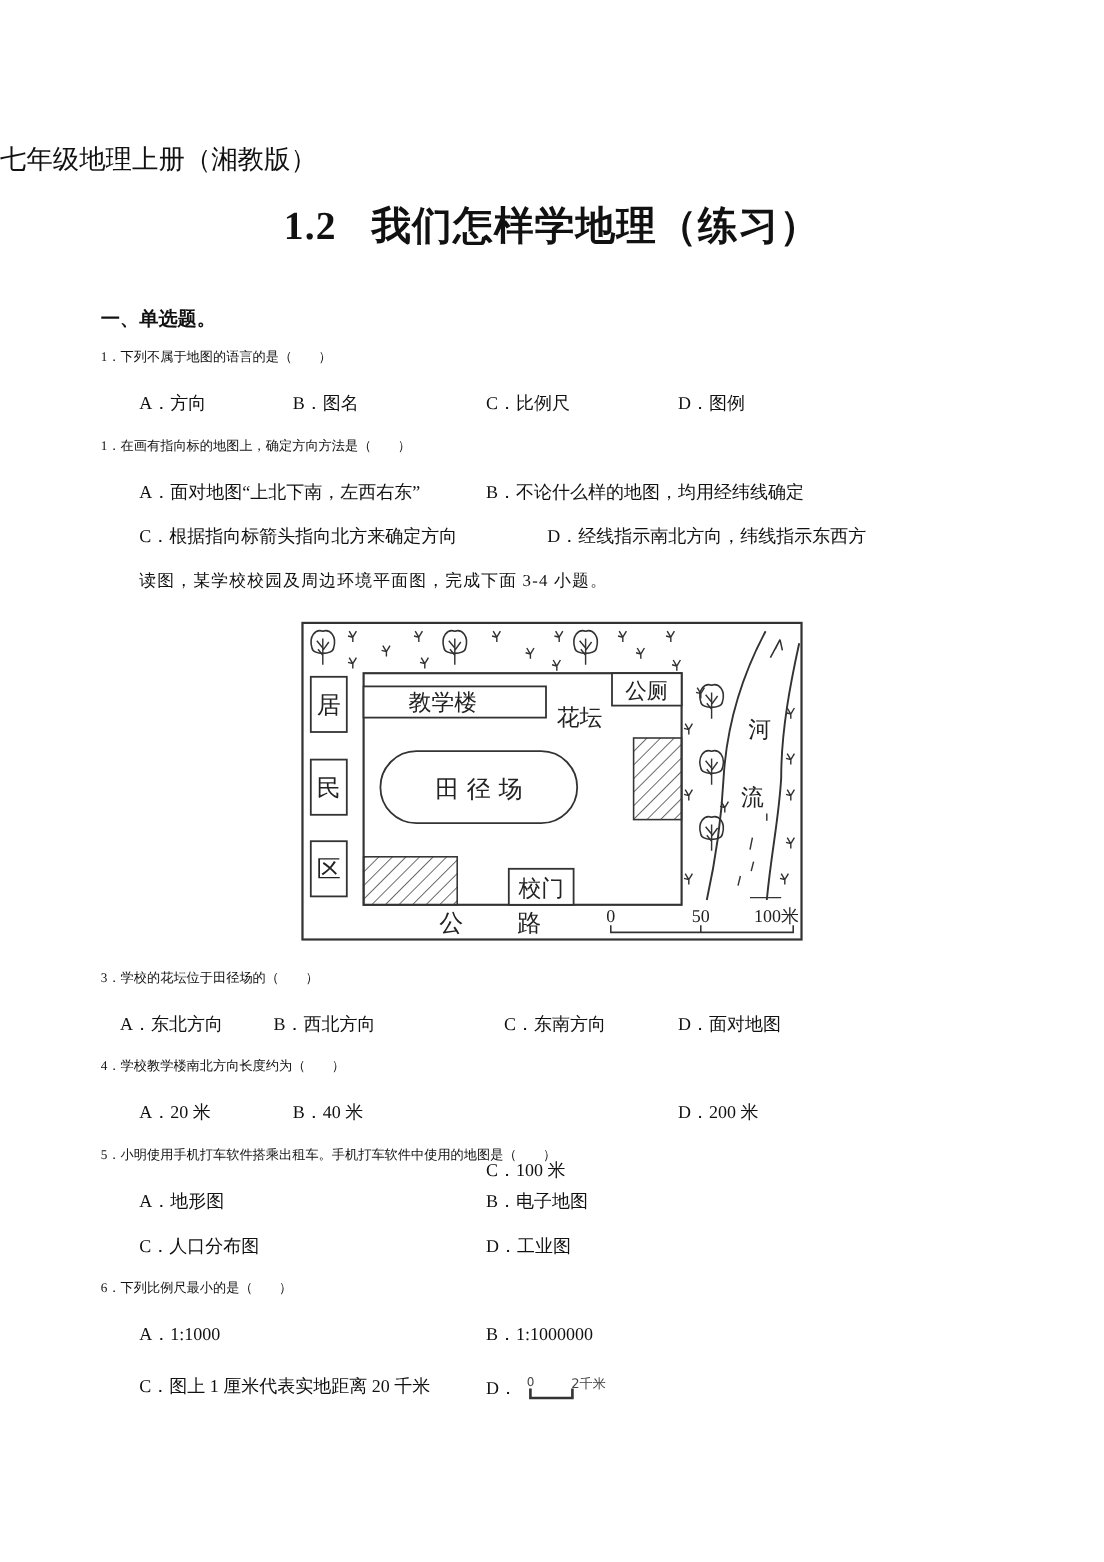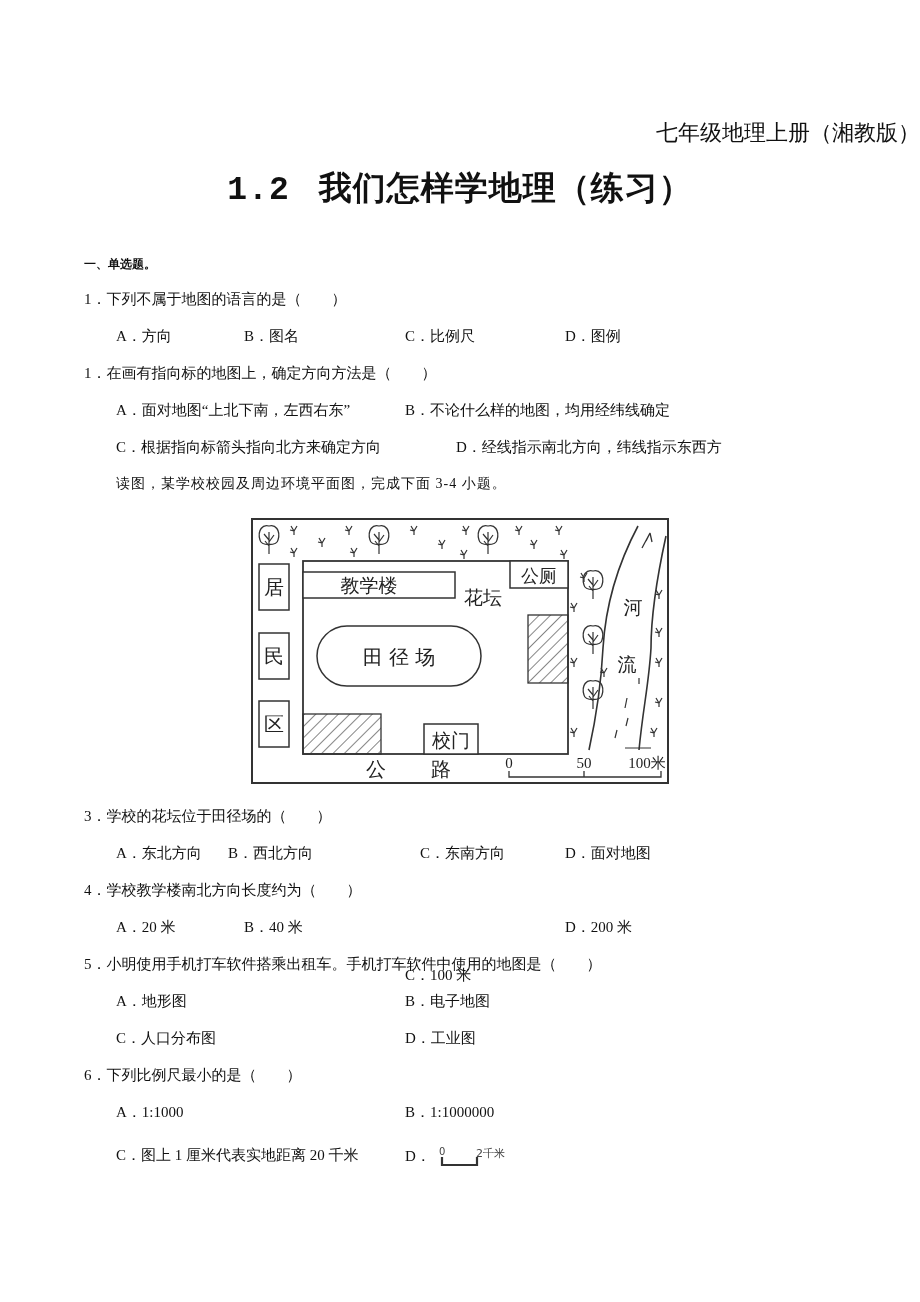--- a/index.html
+++ b/index.html
@@ -1,24 +1,24 @@
 <!DOCTYPE html>
 <html><head>
 <meta charset="utf-8">
 <style>
   html, body { margin: 0; padding: 0; background: #ffffff; }
   body { width: 920px; height: 1302px; position: relative; overflow: hidden;
          font-family: "Liberation Serif", "DejaVu Serif", serif; color: #111; }
   .abs { position: absolute; white-space: nowrap; }
-  .subtitle { left: 0; width: 920px; top: 118px; text-align: right; font-size: 22px; }
+  .subtitle { left: 0; width: 920px; top: 118px; text-align: left; font-size: 22px; }
   .title { left: 0; width: 920px; top: 166px; text-align: center; font-size: 33px; font-weight: bold;
            font-family: "DejaVu Sans", "Liberation Sans", sans-serif; letter-spacing: 1px; }
-  .title .num { font-family: Liberation Mono, monospace; margin-right: 29px; }
-  .section { left: 84px; top: 256px; font-size: 12px; font-weight: bold; font-family: Liberation Serif, serif; }
-  .q { left: 84px; font-size: 15px; }
+  .title .num { font-family: Liberation Serif, serif; margin-right: 29px; }
+  .section { left: 84px; top: 256px; font-size: 16px; font-weight: bold; font-family: Liberation Serif, serif; }
+  .q { left: 84px; font-size: 11px; }
   .opt { font-size: 15px; }
   .intro { left: 116px; top: 475px; font-size: 14px; letter-spacing: 1px; }
   .map { left: 251px; top: 518px; width: 418px; height: 266px; }
   .map svg { display: block; }
   .maptext { font-family: "DejaVu Sans", sans-serif; fill: #222; }
   .scaleD { display: inline-block; vertical-align: middle; }
 </style>
 </head>
 <body>
 
@@ -132,21 +132,21 @@
     <g>
       <path d="M258 253 L258 259 L410 259 L410 253 M333 253 L333 259" stroke="#333" stroke-width="1.3" fill="none"></path>
       <text x="258" y="250" font-size="15" text-anchor="middle" font-family="Liberation Serif, serif" fill="#222">0</text>
       <text x="333" y="250" font-size="15" text-anchor="middle" font-family="Liberation Serif, serif" fill="#222">50</text>
       <text x="396" y="250" font-size="15" text-anchor="middle" font-family="Liberation Serif, serif" fill="#222">100米</text>
     </g>
   </svg>
 </div>
 
 <div class="abs q" style="top:807px">3．学校的花坛位于田径场的（　　）</div>
-<div class="abs opt" style="left:116px;top:844px">A．东北方向</div>
+<div class="abs opt" style="left:100px;top:844px">A．东北方向</div>
 <div class="abs opt" style="left:228px;top:844px">B．西北方向</div>
 <div class="abs opt" style="left:420px;top:844px">C．东南方向</div>
 <div class="abs opt" style="left:565px;top:844px">D．面对地图</div>
 
 <div class="abs q" style="top:881px">4．学校教学楼南北方向长度约为（　　）</div>
 <div class="abs opt" style="left:116px;top:918px">A．20 米</div>
 <div class="abs opt" style="left:244px;top:918px">B．40 米</div>
 <div class="abs opt" style="left:405px;top:966px">C．100 米</div>
 <div class="abs opt" style="left:565px;top:918px">D．200 米</div>
 

